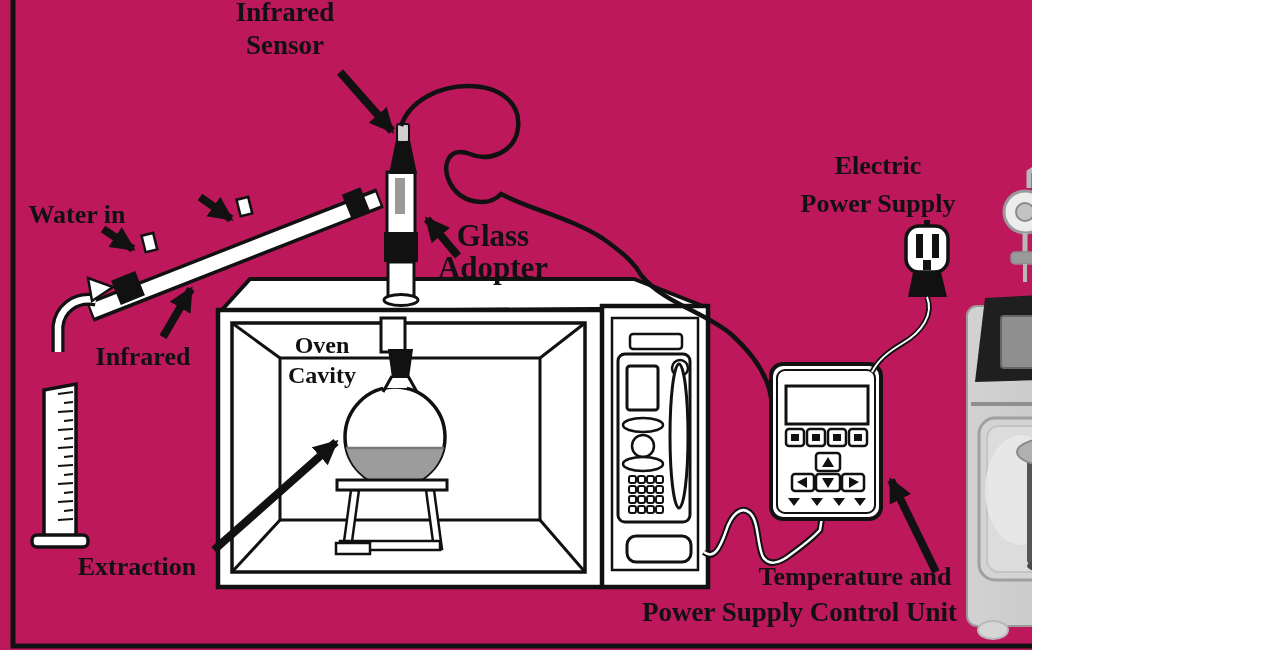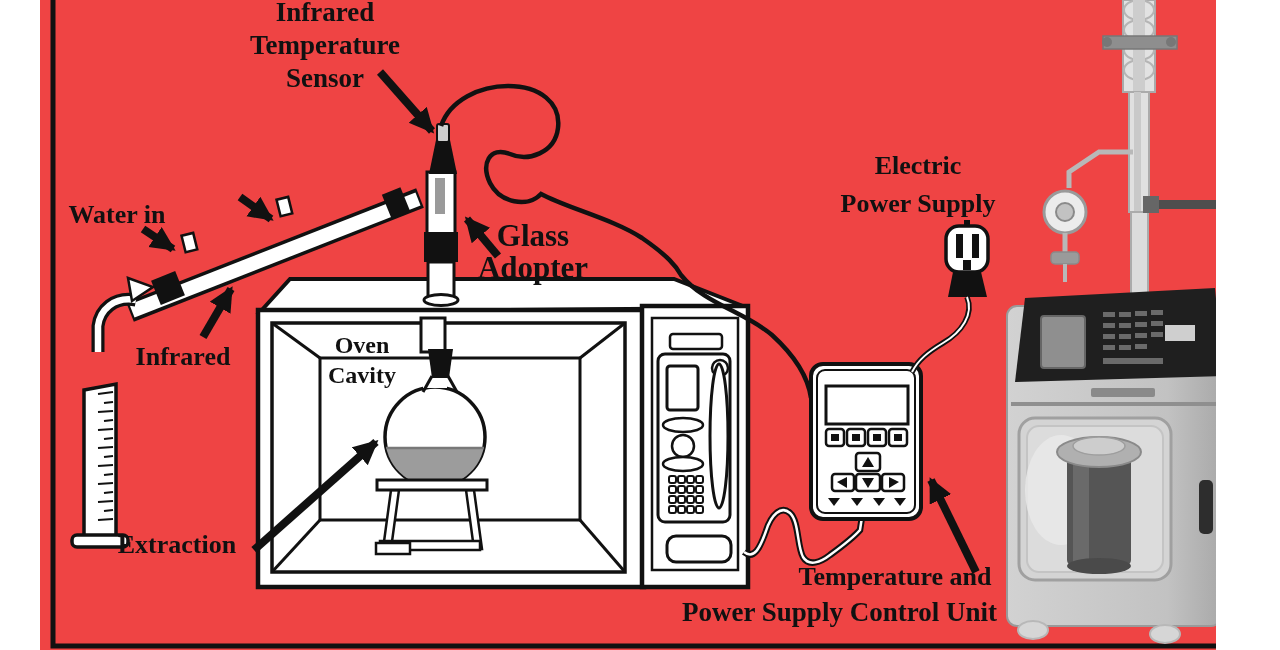--- a/index.html
+++ b/index.html
@@ -1,17 +1,17 @@
 <!DOCTYPE html>
 <html><head>
 <meta charset="utf-8">
 <style>
   html,body{margin:0;padding:0;background:#fff;}
-  .stage{position:relative;width:1176px;height:650px;background:#ef4444;overflow:hidden;
-         font-family:"Liberation Serif","DejaVu Serif",serif;margin-left:40px;}
+  .stage{position:relative;width:1032px;height:650px;background:#be185d;overflow:hidden;
+         font-family:"Liberation Serif","DejaVu Serif",serif;}
   svg{display:block;}
   #diagram-svg{position:absolute;left:0;top:0;z-index:1;}
   #photo{position:absolute;left:963px;top:0;width:305px;height:650px;z-index:2;}
   .lbl{position:absolute;z-index:3;color:#111;font-weight:bold;text-align:center;}
   .lbl div{white-space:nowrap;}
 </style>
 </head>
 <body>
 
 <div class="stage">
@@ -304,40 +304,39 @@
         <g fill="#d6d6d6" stroke="#b8b8b8" stroke-width="2">
           <ellipse cx="30" cy="630" rx="15" ry="9"></ellipse>
             <ellipse cx="162" cy="634" rx="15" ry="9"></ellipse>
         </g>
       </g>
     </svg>
   </div>
 
   <div class="lbl" style="left:170px;top:-4px;width:230px;font-size:27px;line-height:33px">
     <div>Infrared</div>
-    <div>Temperature</div>
     <div>Sensor</div>
   </div>
 
 
   <div class="lbl" style="left:12px;top:200px;width:130px;font-size:26px">Water in</div>
 
   <div class="lbl" style="left:62px;top:342px;width:162px;font-size:26px">Infrared</div>
 
   <div class="lbl" style="left:428px;top:220px;width:130px;font-size:31px;line-height:32px">
     <div>Glass</div>
     <div>Adopter</div>
   </div>
 
   <div class="lbl" style="left:270px;top:330px;width:104px;font-size:24px;line-height:30px">
     <div>Oven</div>
     <div>Cavity</div>
   </div>
 
-  <div class="lbl" style="left:58px;top:527px;width:158px;font-size:26px;line-height:36px">
+  <div class="lbl" style="left:58px;top:549px;width:158px;font-size:26px;line-height:36px">
     <div>Extraction</div>
   </div>
 
   <div class="lbl" style="left:772px;top:147px;width:212px;font-size:26px;line-height:38px">
     <div>Electric</div>
     <div>Power Supply</div>
   </div>
 
   <div>
     <div class="lbl" style="left:700px;top:562px;width:310px;font-size:26px">Temperature and</div>

